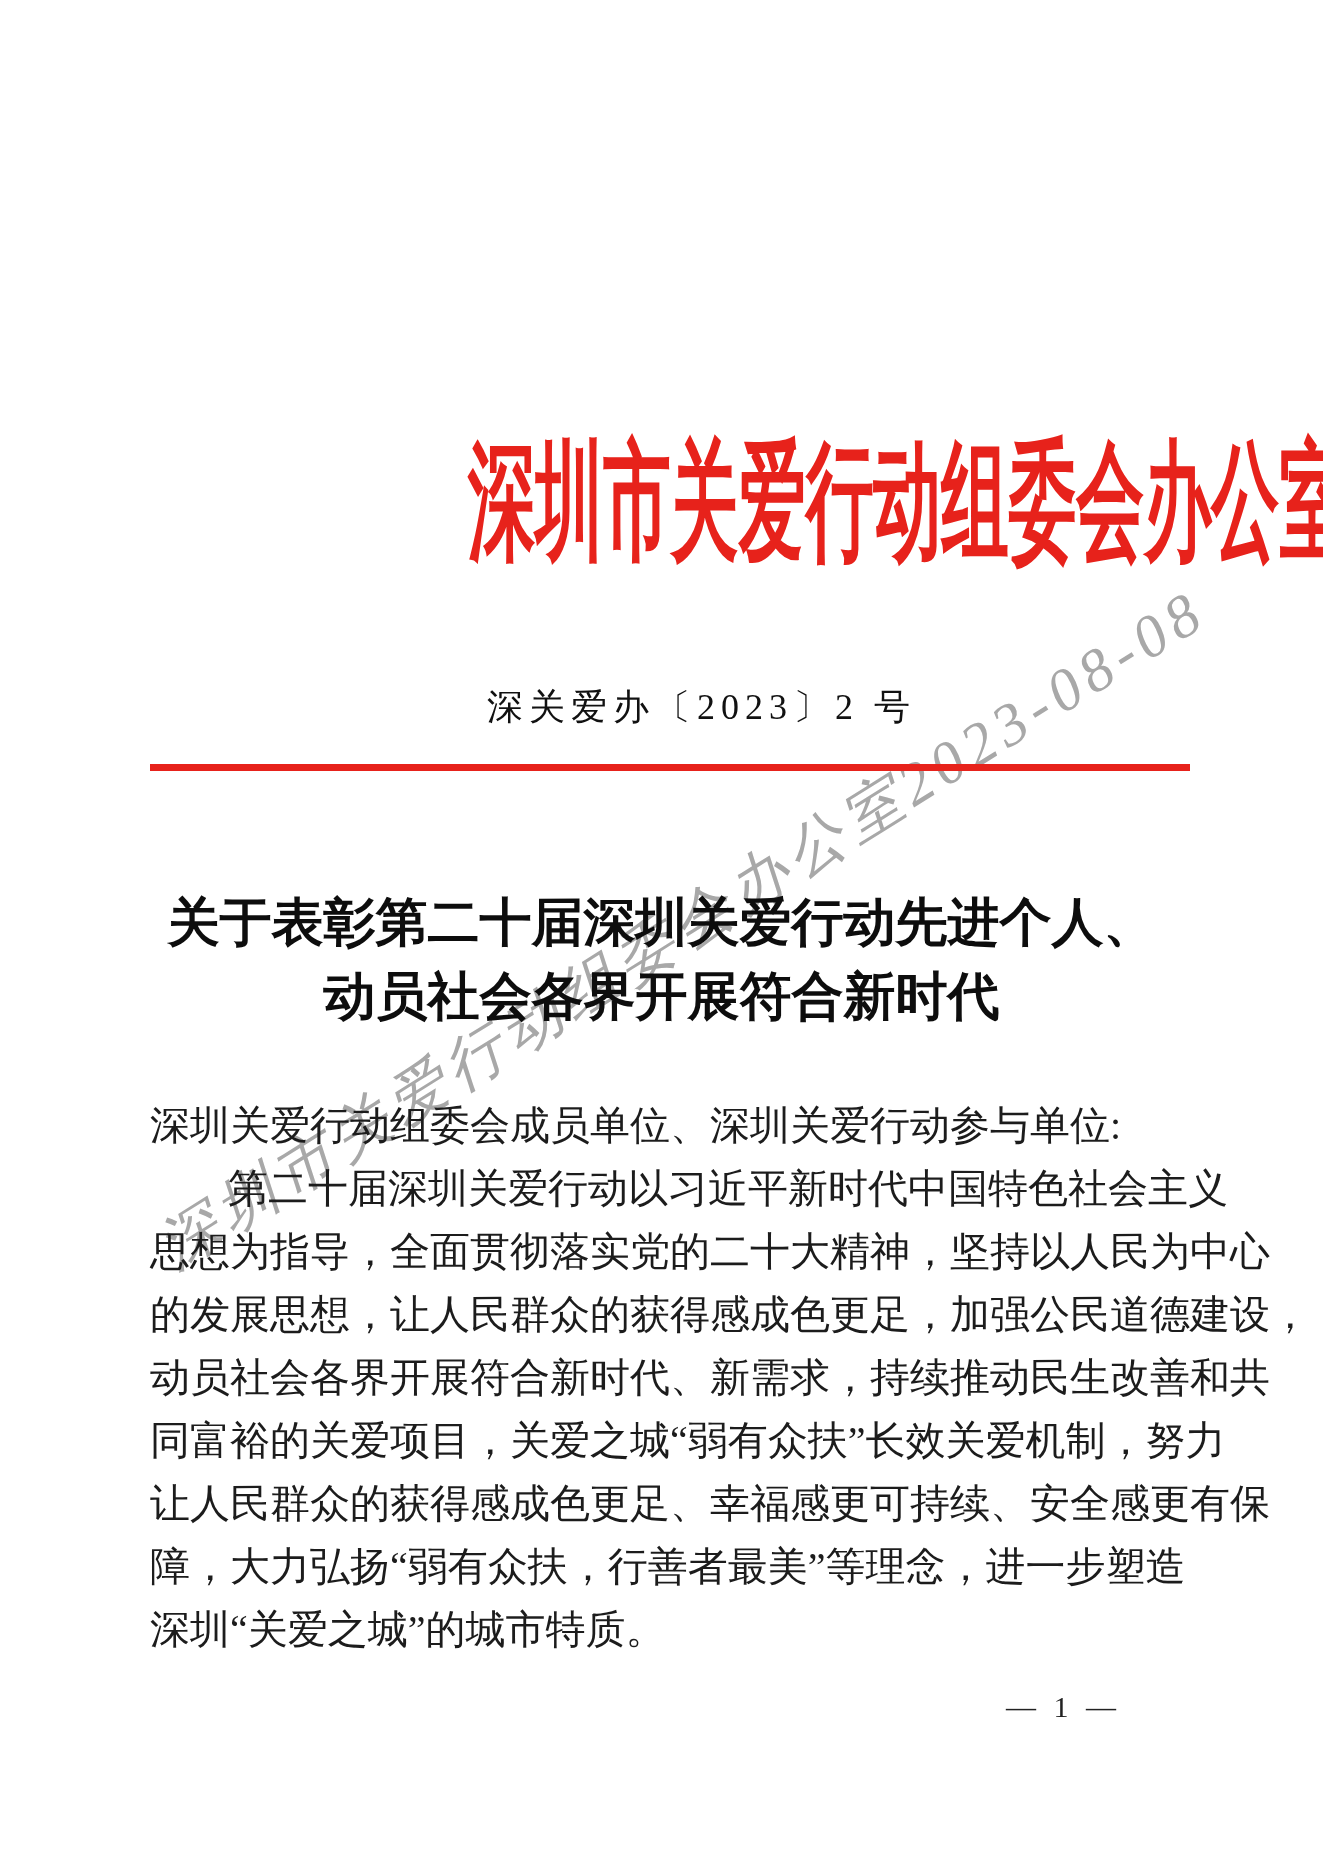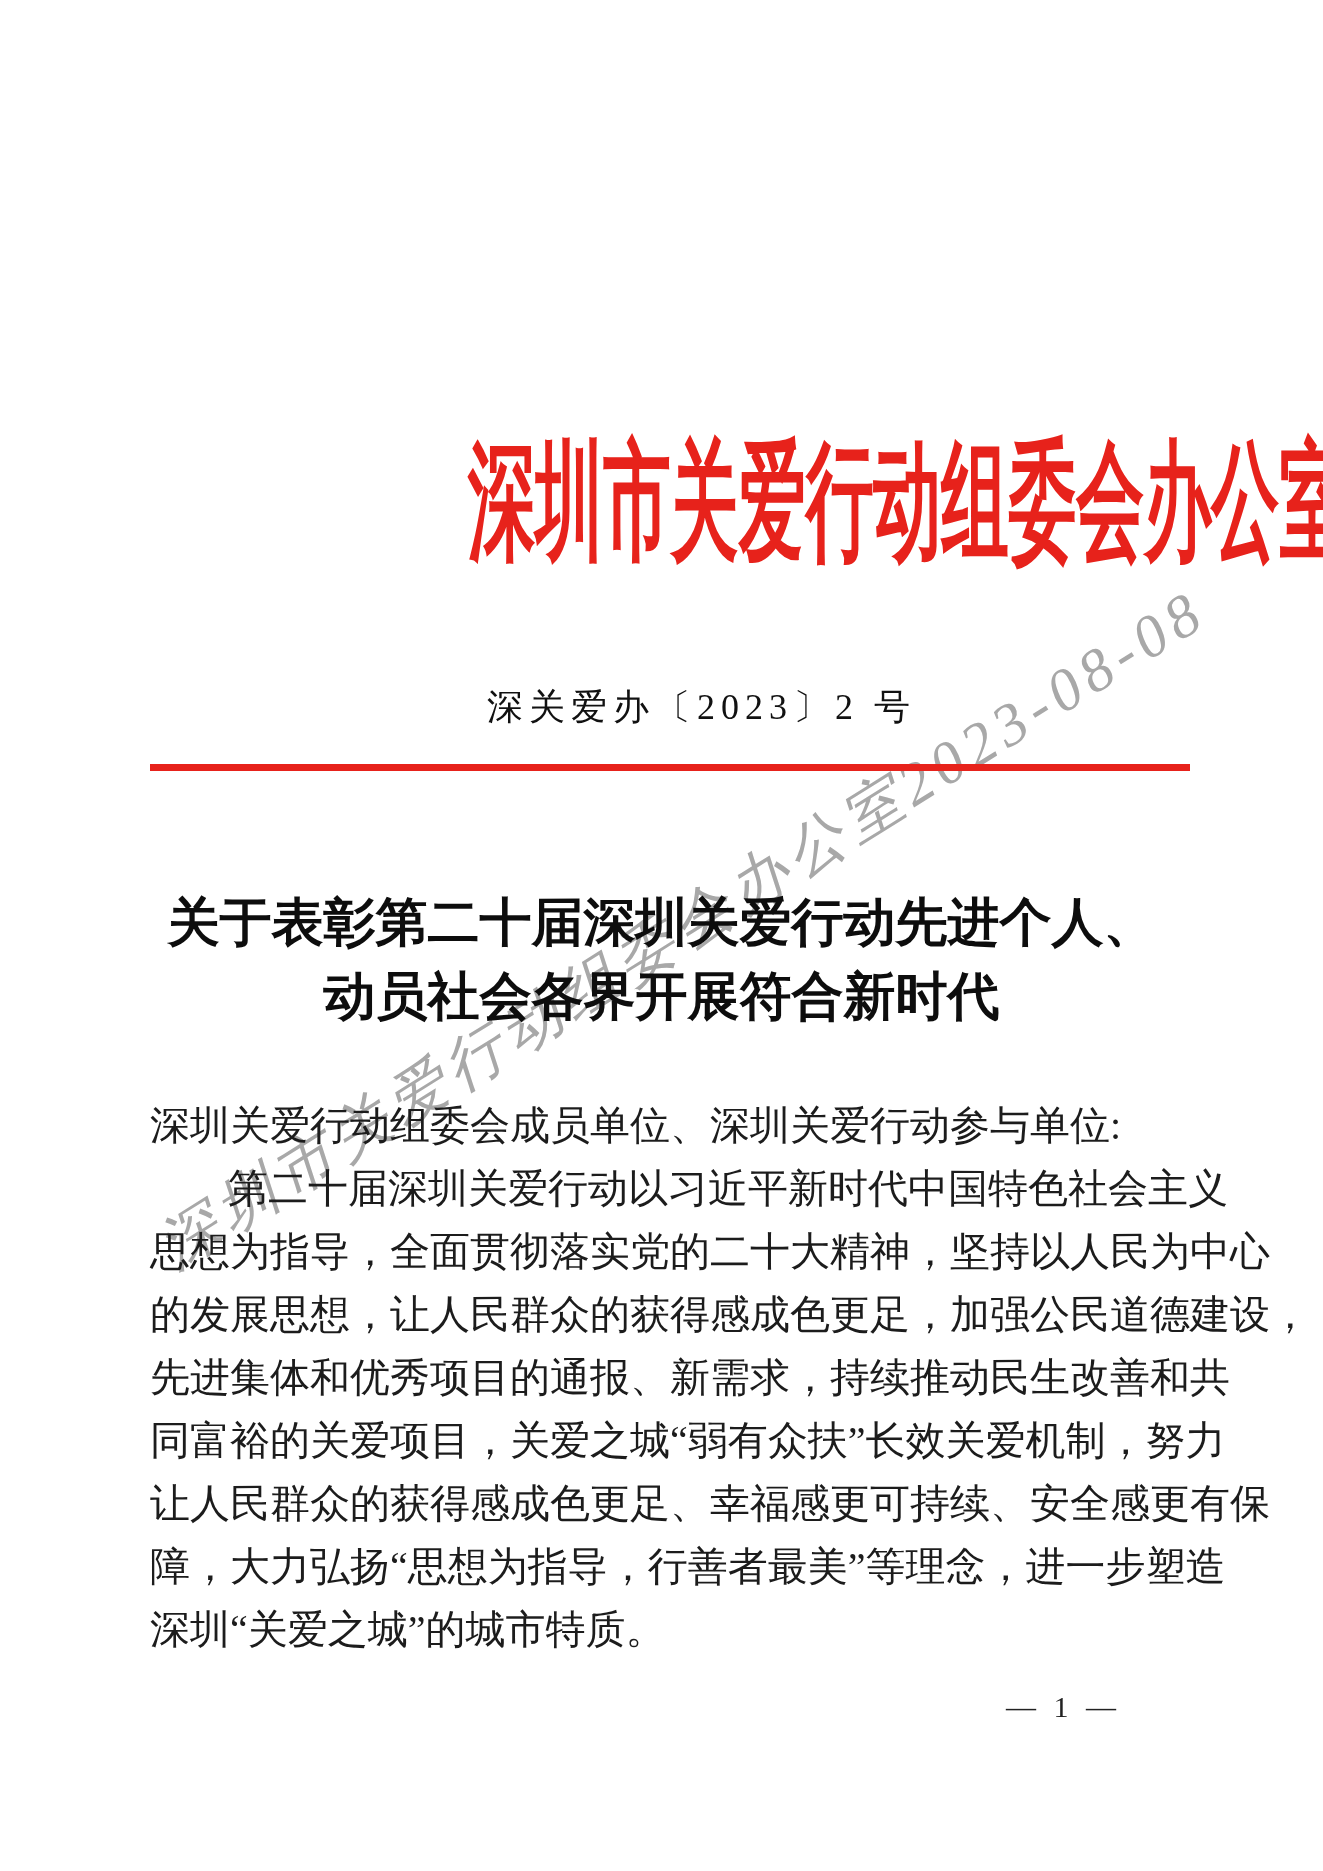--- a/index.html
+++ b/index.html
@@ -109,23 +109,23 @@
     <div class="doc-title">
       <div>关于表彰第二十届深圳关爱行动先进个人、</div>
       <div>动员社会各界开展符合新时代</div>
     </div>
 
     <div class="body-text">
       <div class="line">深圳关爱行动组委会成员单位、深圳关爱行动参与单位:</div>
       <div class="line indent">第二十届深圳关爱行动以习近平新时代中国特色社会主义</div>
       <div class="line">思想为指导，全面贯彻落实党的二十大精神，坚持以人民为中心</div>
       <div class="line">的发展思想，让人民群众的获得感成色更足，加强公民道德建设，</div>
-      <div class="line">先进集体和优秀项目的通报、新需求，持续推动民生改善和共</div>
+      <div class="line">动员社会各界开展符合新时代、新需求，持续推动民生改善和共</div>
       <div class="line">同富裕的关爱项目，关爱之城“弱有众扶”长效关爱机制，努力</div>
       <div class="line">让人民群众的获得感成色更足、幸福感更可持续、安全感更有保</div>
-      <div class="line">障，大力弘扬“思想为指导，行善者最美”等理念，进一步塑造</div>
+      <div class="line">障，大力弘扬“弱有众扶，行善者最美”等理念，进一步塑造</div>
       <div class="line">深圳“关爱之城”的城市特质。</div>
     </div>
 
     <div class="page-number">— 1 —</div>
 
   </div>
 </div>
 
 </body></html>

